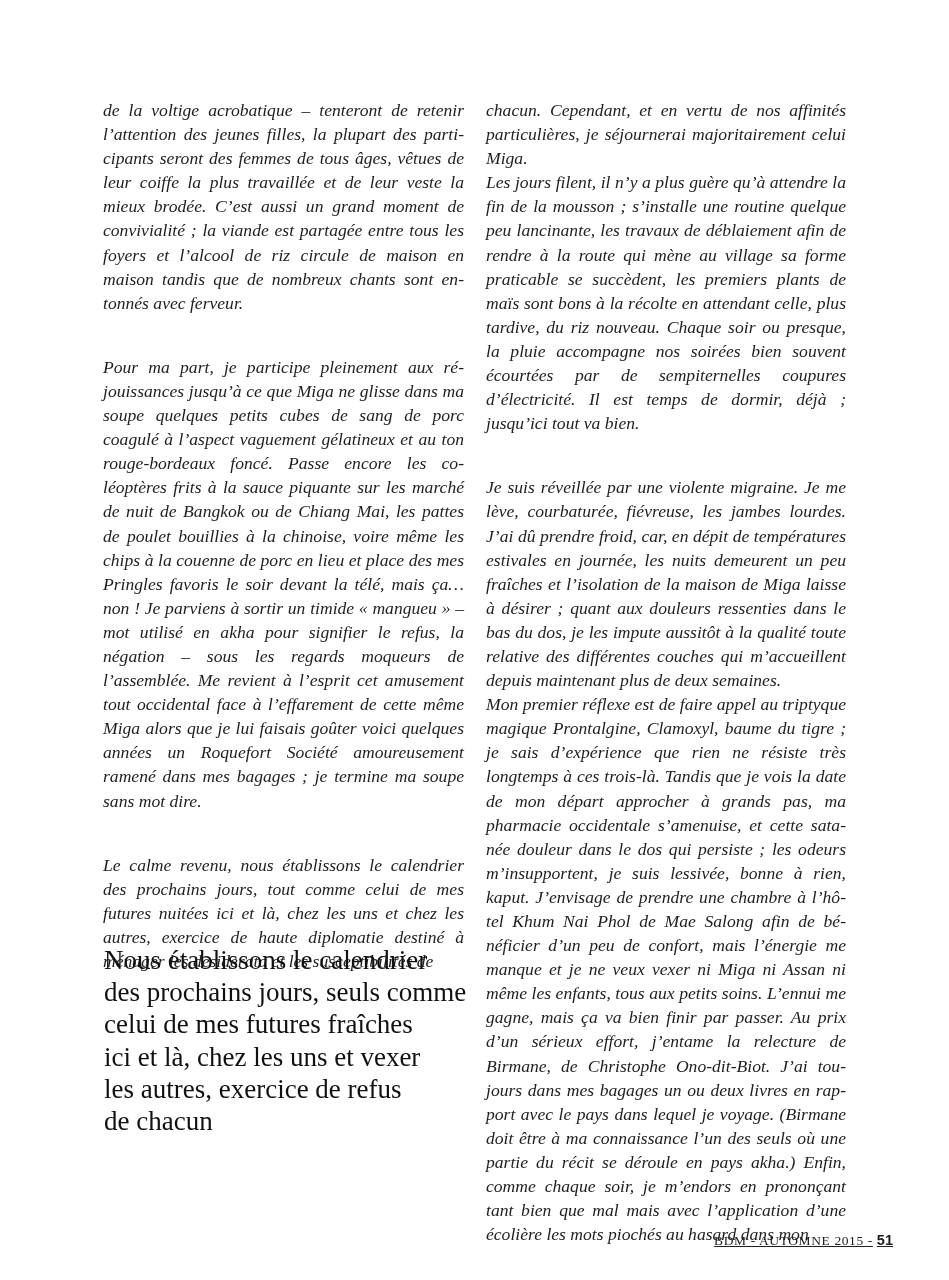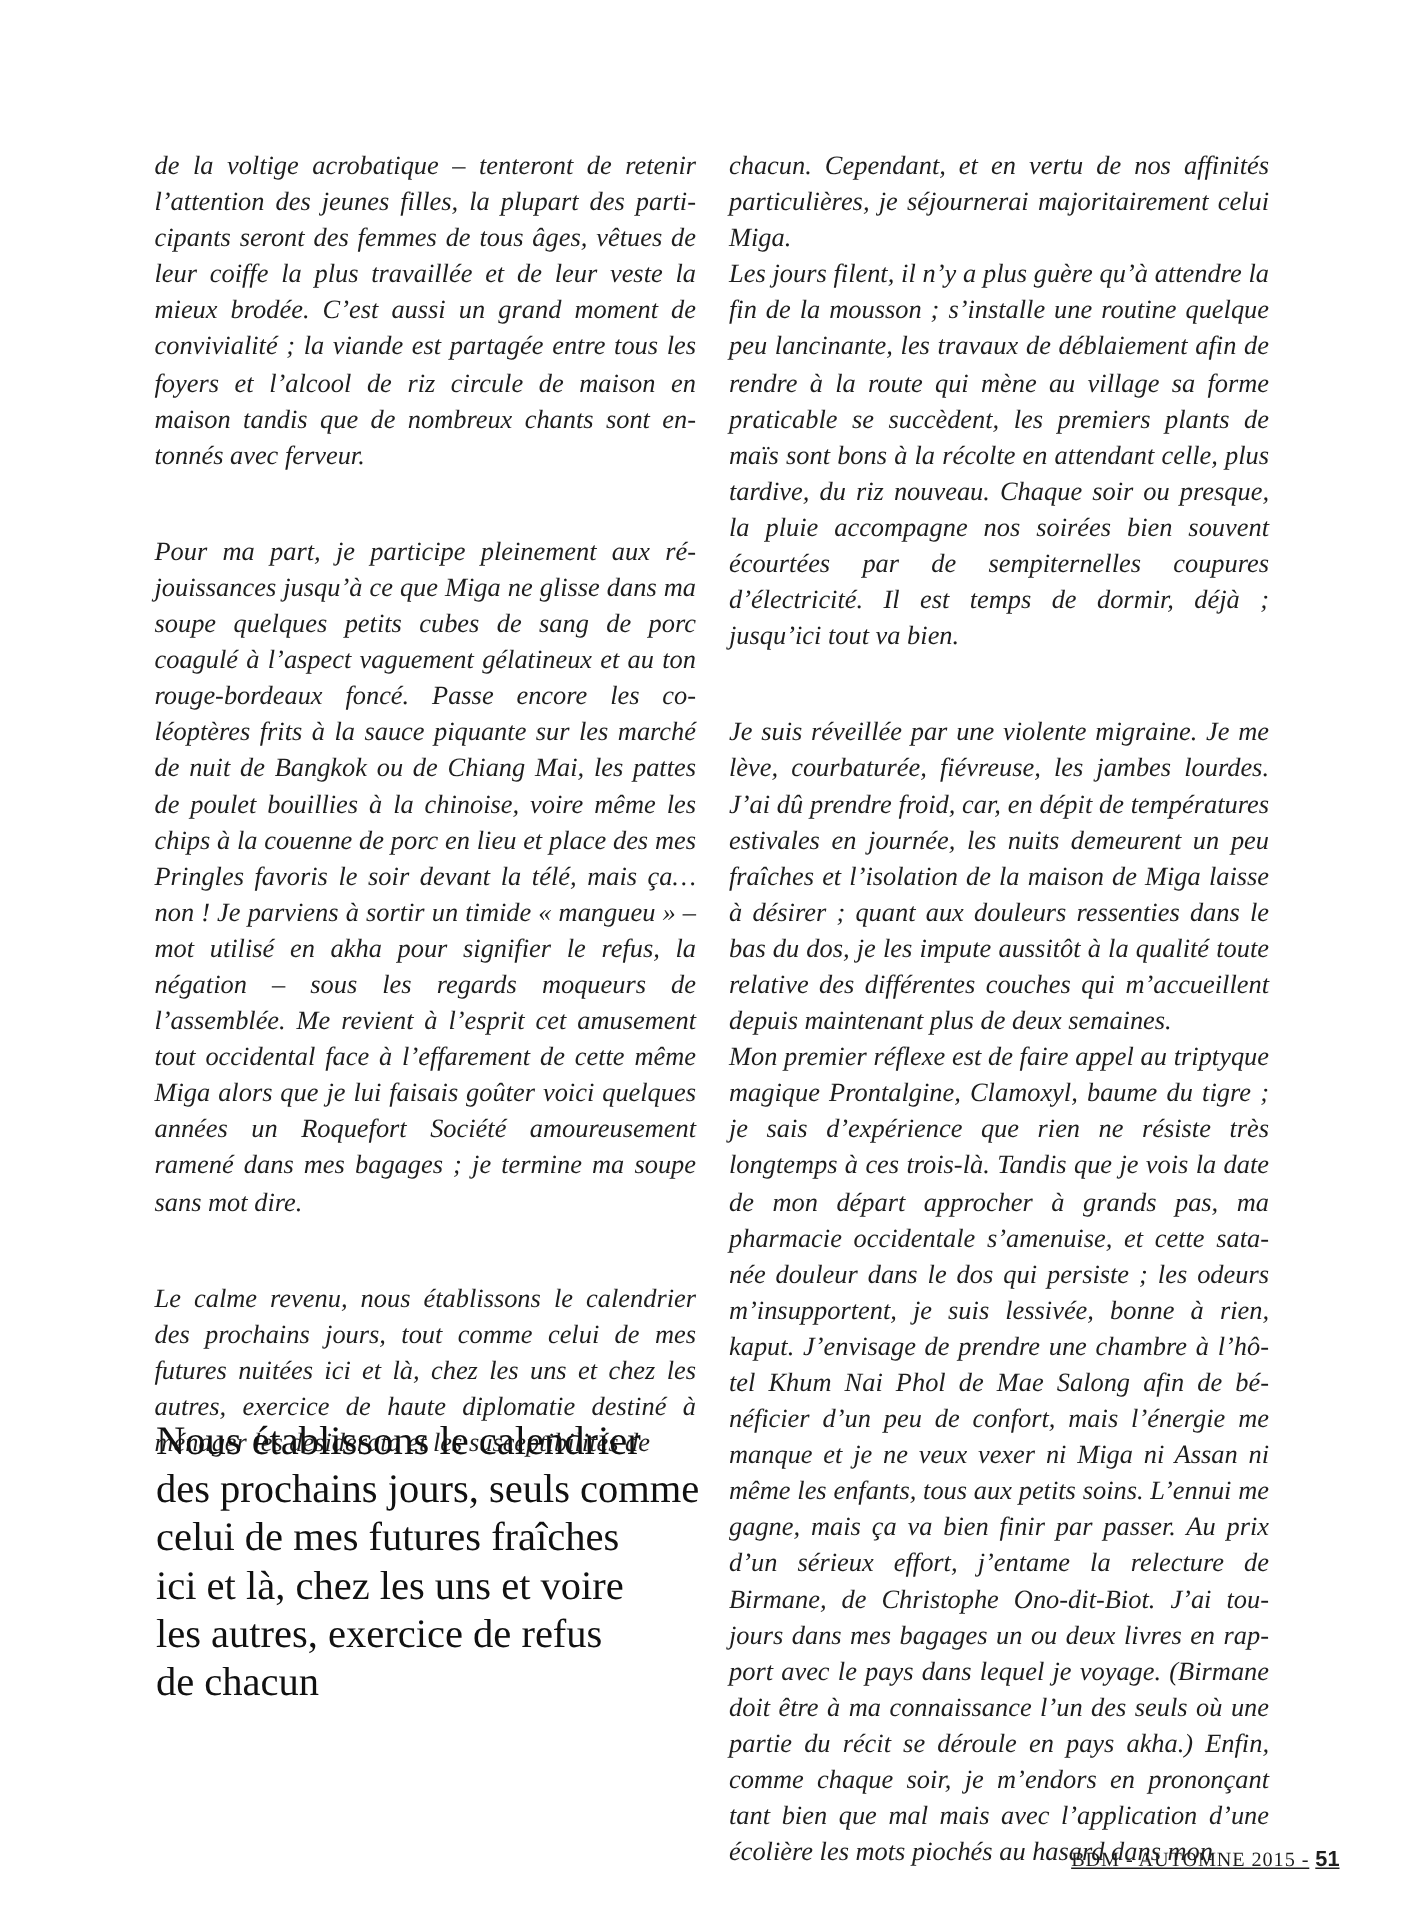--- a/index.html
+++ b/index.html
@@ -78,21 +78,21 @@
 <div class="column col-left">
   <p>de la voltige acrobatique – tenteront de retenir l’attention des jeunes filles, la plupart des parti­cipants seront des femmes de tous âges, vêtues de leur coiffe la plus travaillée et de leur veste la mieux brodée. C’est aussi un grand moment de convivialité ; la viande est partagée entre tous les foyers et l’alcool de riz circule de maison en maison tandis que de nombreux chants sont en­tonnés avec ferveur.</p>
   <p class="gap">Pour ma part, je participe pleinement aux ré­jouissances jusqu’à ce que Miga ne glisse dans ma soupe quelques petits cubes de sang de porc coagulé à l’aspect vaguement gélatineux et au ton rouge-bordeaux foncé. Passe encore les co­léoptères frits à la sauce piquante sur les marché de nuit de Bangkok ou de Chiang Mai, les pattes de poulet bouillies à la chinoise, voire même les chips à la couenne de porc en lieu et place des mes Pringles favoris le soir devant la télé, mais ça… non ! Je parviens à sortir un timide « mangueu » – mot utilisé en akha pour signifier le refus, la négation – sous les regards moqueurs de l’assemblée. Me revient à l’esprit cet amuse­ment tout occidental face à l’effarement de cette même Miga alors que je lui faisais goûter voici quelques années un Roquefort Société amoureu­sement ramené dans mes bagages ; je termine ma soupe sans mot dire.</p>
   <p class="gap">Le calme revenu, nous établissons le calendrier des prochains jours, tout comme celui de mes futures nuitées ici et là, chez les uns et chez les autres, exercice de haute diplomatie destiné à ménager les desiderata et les susceptibilités de</p>
 </div>
 
 <div class="pull-quote">
   <span>Nous établissons le calendrier</span>
   <span>des prochains jours, seuls comme</span>
   <span>celui de mes futures fraîches</span>
-  <span>ici et là, chez les uns et voire</span>
+  <span>ici et là, chez les uns et vexer</span>
   <span>les autres, exercice de refus</span>
   <span>de chacun</span>
 </div>
 
 <div class="column col-right">
   <p>chacun. Cependant, et en vertu de nos affinités particulières, je séjournerai majoritairement celui Miga.</p>
   <p>Les jours filent, il n’y a plus guère qu’à attendre la fin de la mousson ; s’installe une routine quelque peu lancinante, les travaux de déblaiement afin de rendre à la route qui mène au village sa forme praticable se succèdent, les premiers plants de maïs sont bons à la récolte en attendant celle, plus tardive, du riz nouveau. Chaque soir ou presque, la pluie accompagne nos soirées bien souvent écourtées par de sempiternelles cou­pures d’électricité. Il est temps de dormir, déjà ; jusqu’ici tout va bien.</p>
   <p class="gap">Je suis réveillée par une violente migraine. Je me lève, courbaturée, fiévreuse, les jambes lourdes. J’ai dû prendre froid, car, en dépit de tempéra­tures estivales en journée, les nuits demeurent un peu fraîches et l’isolation de la maison de Miga laisse à désirer ; quant aux douleurs ressen­ties dans le bas du dos, je les impute aussitôt à la qualité toute relative des différentes couches qui m’accueillent depuis maintenant plus de deux semaines.</p>
   <p>Mon premier réflexe est de faire appel au trip­tyque magique Prontalgine, Clamoxyl, baume du tigre ; je sais d’expérience que rien ne résiste très longtemps à ces trois-là. Tandis que je vois la date de mon départ approcher à grands pas, ma pharmacie occidentale s’amenuise, et cette sata­née douleur dans le dos qui persiste ; les odeurs m’insupportent, je suis lessivée, bonne à rien, kaput. J’envisage de prendre une chambre à l’hô­tel Khum Nai Phol de Mae Salong afin de bé­néficier d’un peu de confort, mais l’énergie me manque et je ne veux vexer ni Miga ni Assan ni même les enfants, tous aux petits soins. L’ennui me gagne, mais ça va bien finir par passer. Au prix d’un sérieux effort, j’entame la relecture de Birmane, de Christophe Ono-dit-Biot. J’ai tou­jours dans mes bagages un ou deux livres en rap­port avec le pays dans lequel je voyage. (Birmane doit être à ma connaissance l’un des seuls où une partie du récit se déroule en pays akha.) Enfin, comme chaque soir, je m’endors en prononçant tant bien que mal mais avec l’application d’une écolière les mots piochés au hasard dans mon</p>
 </div>

